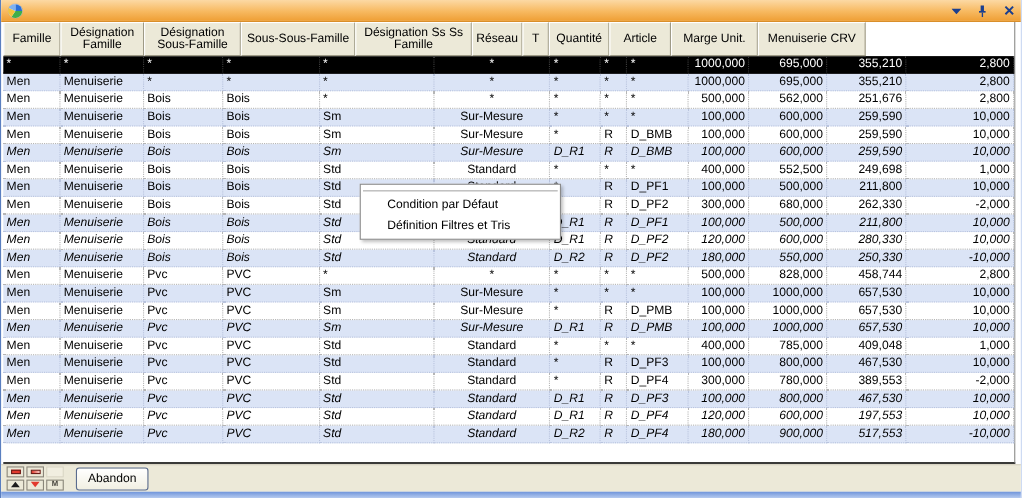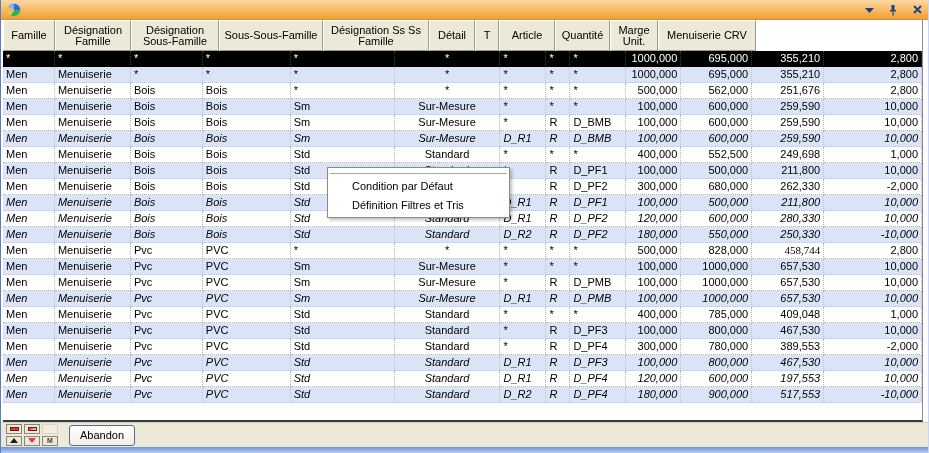--- a/index.html
+++ b/index.html
@@ -120,25 +120,25 @@
     </span>
   </div>
 
   <div class="grid">
     <div class="grid-header" id="gridHeader">
         <div class="hcell" style="width: 52px;">Famille</div>
         <div class="hcell" style="width: 76px;">Désignation Famille</div>
         <div class="hcell" style="width: 88px;">Désignation Sous-Famille</div>
         <div class="hcell" style="width: 104px;">Sous-Sous-Famille</div>
         <div class="hcell" style="width: 106px;">Désignation Ss Ss Famille</div>
-        <div class="hcell" style="width: 46px;">Détail</div>
+        <div class="hcell" style="width: 46px;">Réseau</div>
         <div class="hcell" style="width: 24px;">T</div>
+        <div class="hcell" style="width: 55px;">Quantité</div>
         <div class="hcell" style="width: 56px;">Article</div>
-        <div class="hcell" style="width: 55px;">Quantité</div>
-        <div class="hcell" style="width: 48px;">Marge Unit.</div>
+        <div class="hcell" style="width: 79px;">Marge Unit.</div>
         <div class="hcell" style="width: 98px;">Menuiserie CRV</div>
       </div>
     <div class="grid-body" id="gridBody">
         <div class="row sel">
           <div class="cell l" style="width: 52px;">*</div>
           <div class="cell l" style="width: 76px;">*</div>
           <div class="cell l" style="width: 72px;">*</div>
           <div class="cell l" style="width: 88px;">*</div>
           <div class="cell l" style="width: 104px;">*</div>
           <div class="cell c" style="width: 106px;">*</div>
@@ -320,21 +320,21 @@
           <div class="cell l" style="width: 76px;">Menuiserie</div>
           <div class="cell l" style="width: 72px;">Pvc</div>
           <div class="cell l" style="width: 88px;">PVC</div>
           <div class="cell l" style="width: 104px;">*</div>
           <div class="cell c" style="width: 106px;">*</div>
           <div class="cell l" style="width: 46px;">*</div>
           <div class="cell l" style="width: 24px;">*</div>
           <div class="cell l" style="width: 56px;">*</div>
           <div class="cell r" style="width: 55px;">500,000</div>
           <div class="cell r" style="width: 71px;">828,000</div>
-          <div class="cell r" style="width: 72px; font-family: Liberation Serif, serif;">458,744</div>
+          <div class="cell r" style="width: 72px;">458,744</div>
           <div class="cell r" style="width: 98px;">2,800</div>
         </div>
         <div class="row blue">
           <div class="cell l" style="width: 52px;">Men</div>
           <div class="cell l" style="width: 76px;">Menuiserie</div>
           <div class="cell l" style="width: 72px;">Pvc</div>
           <div class="cell l" style="width: 88px;">PVC</div>
           <div class="cell l" style="width: 104px;">Sm</div>
           <div class="cell c" style="width: 106px;">Sur-Mesure</div>
           <div class="cell l" style="width: 46px;">*</div>

